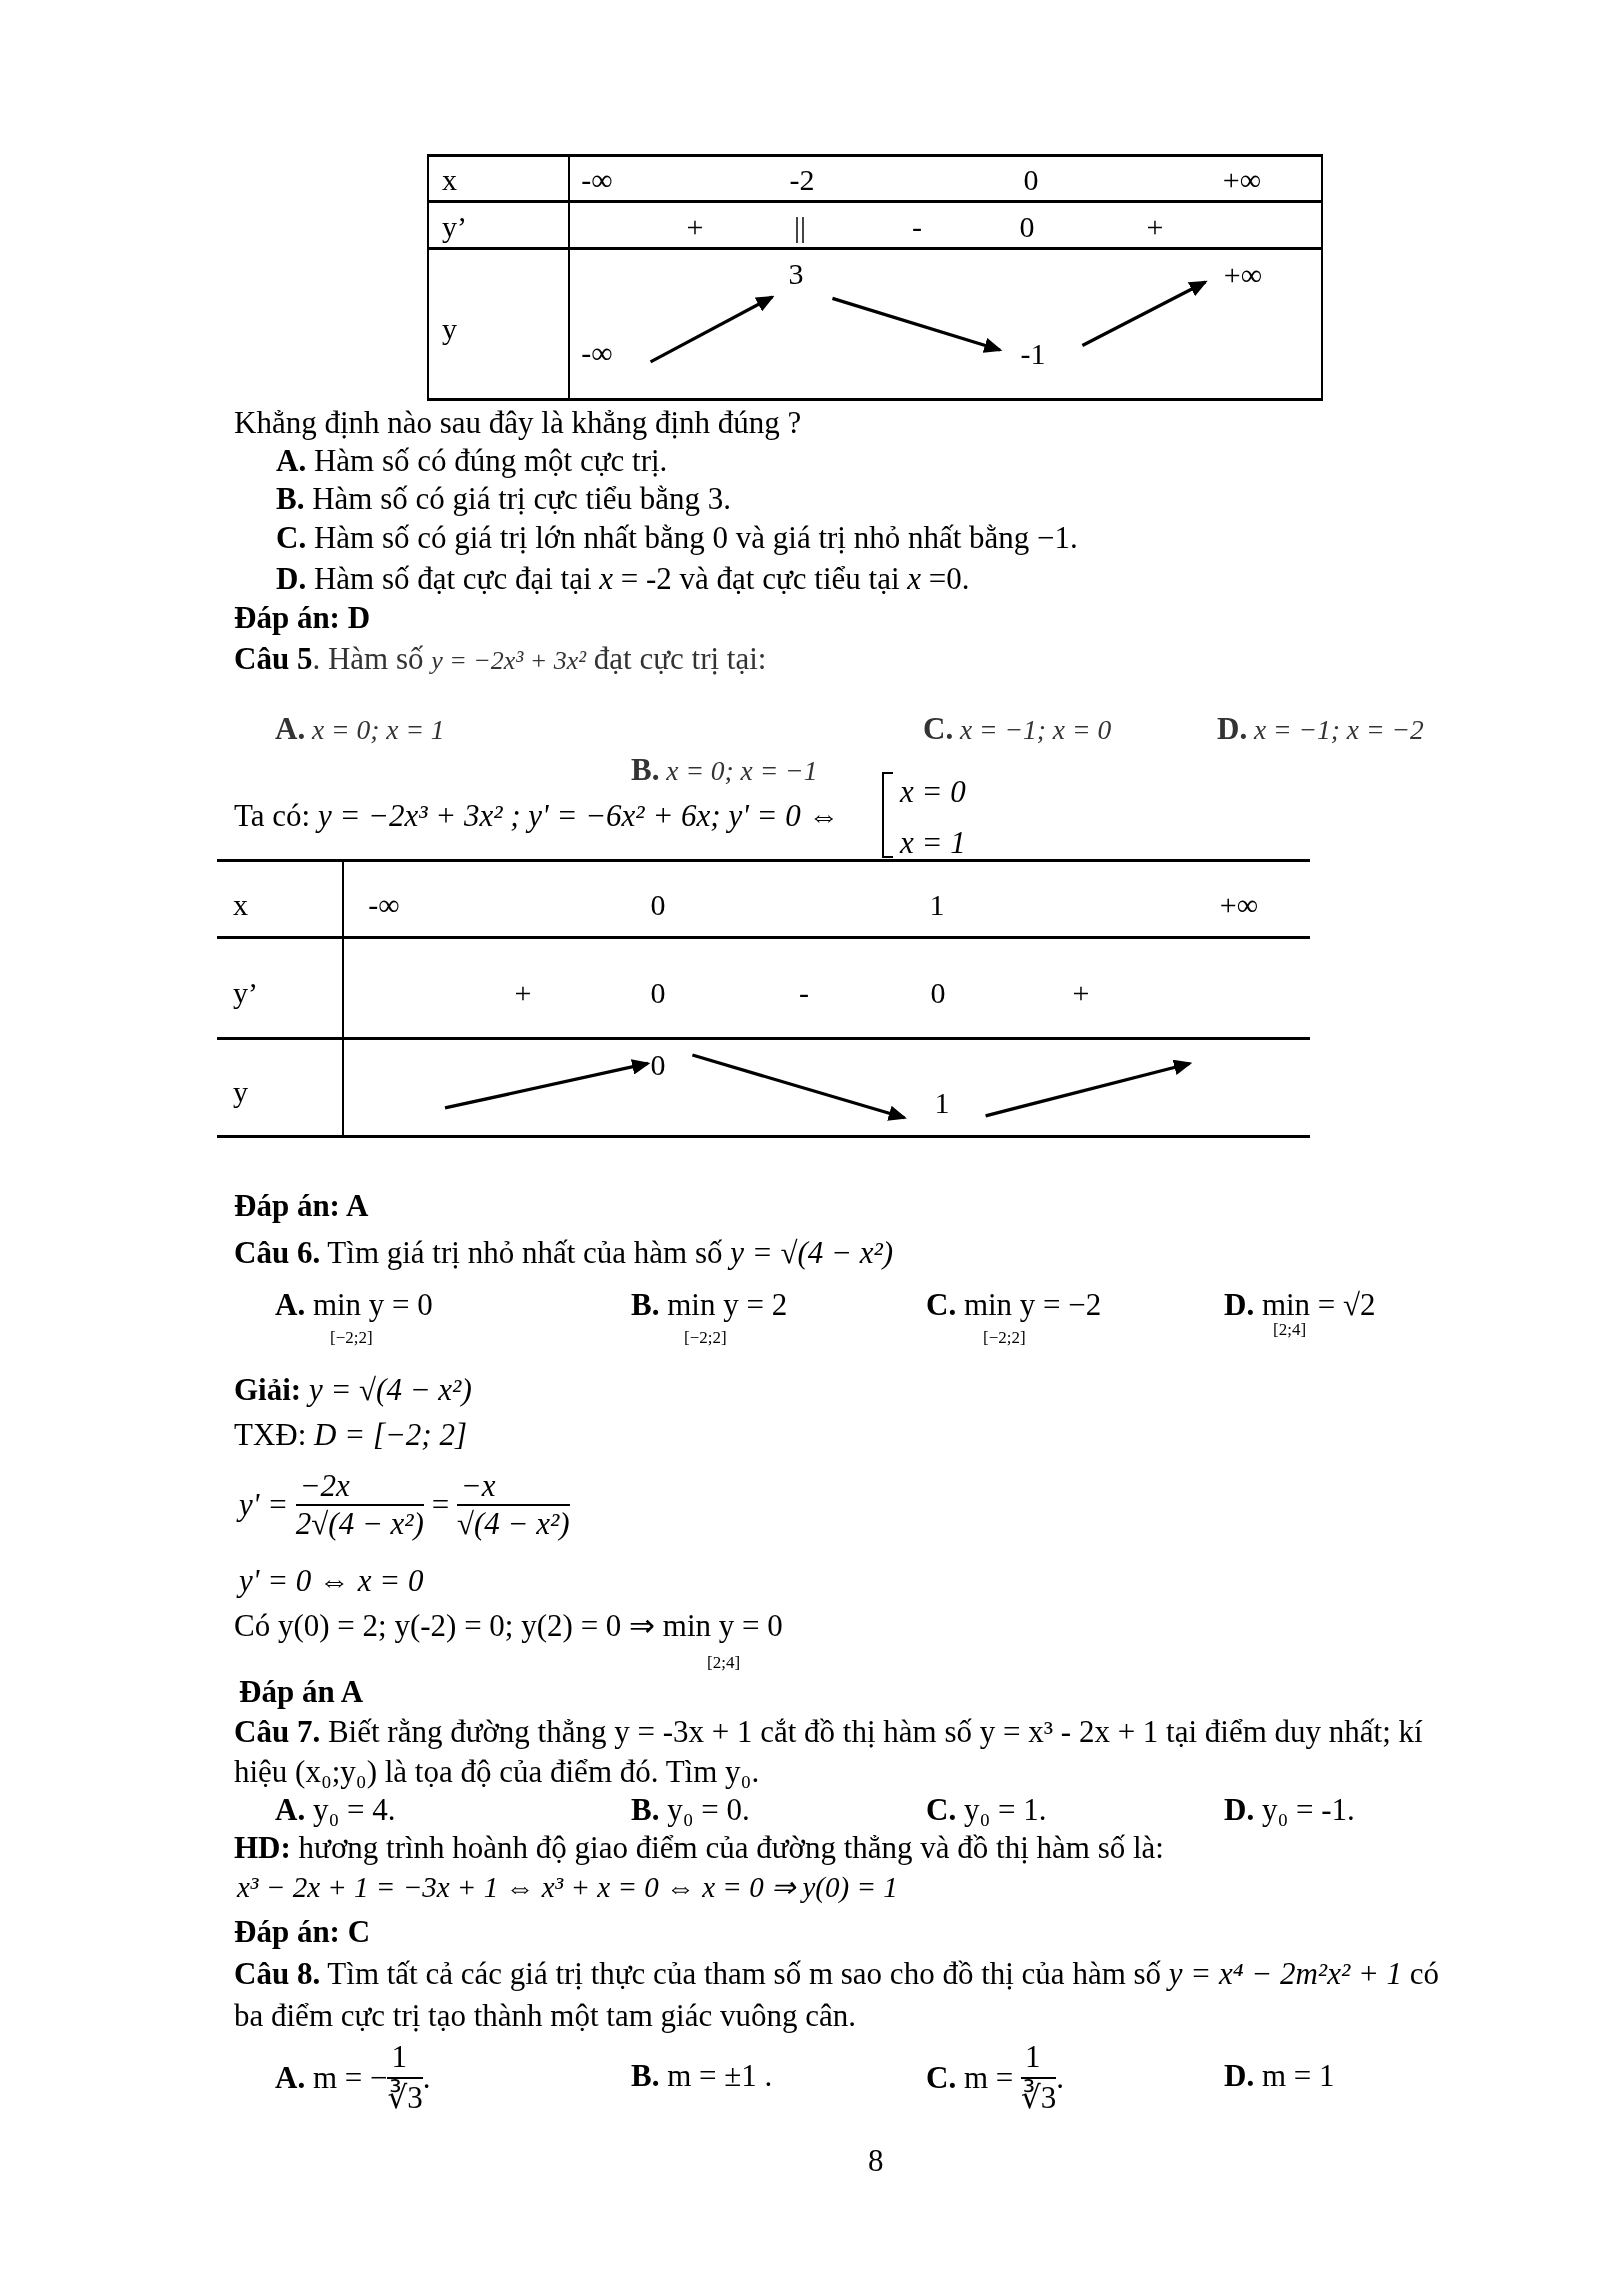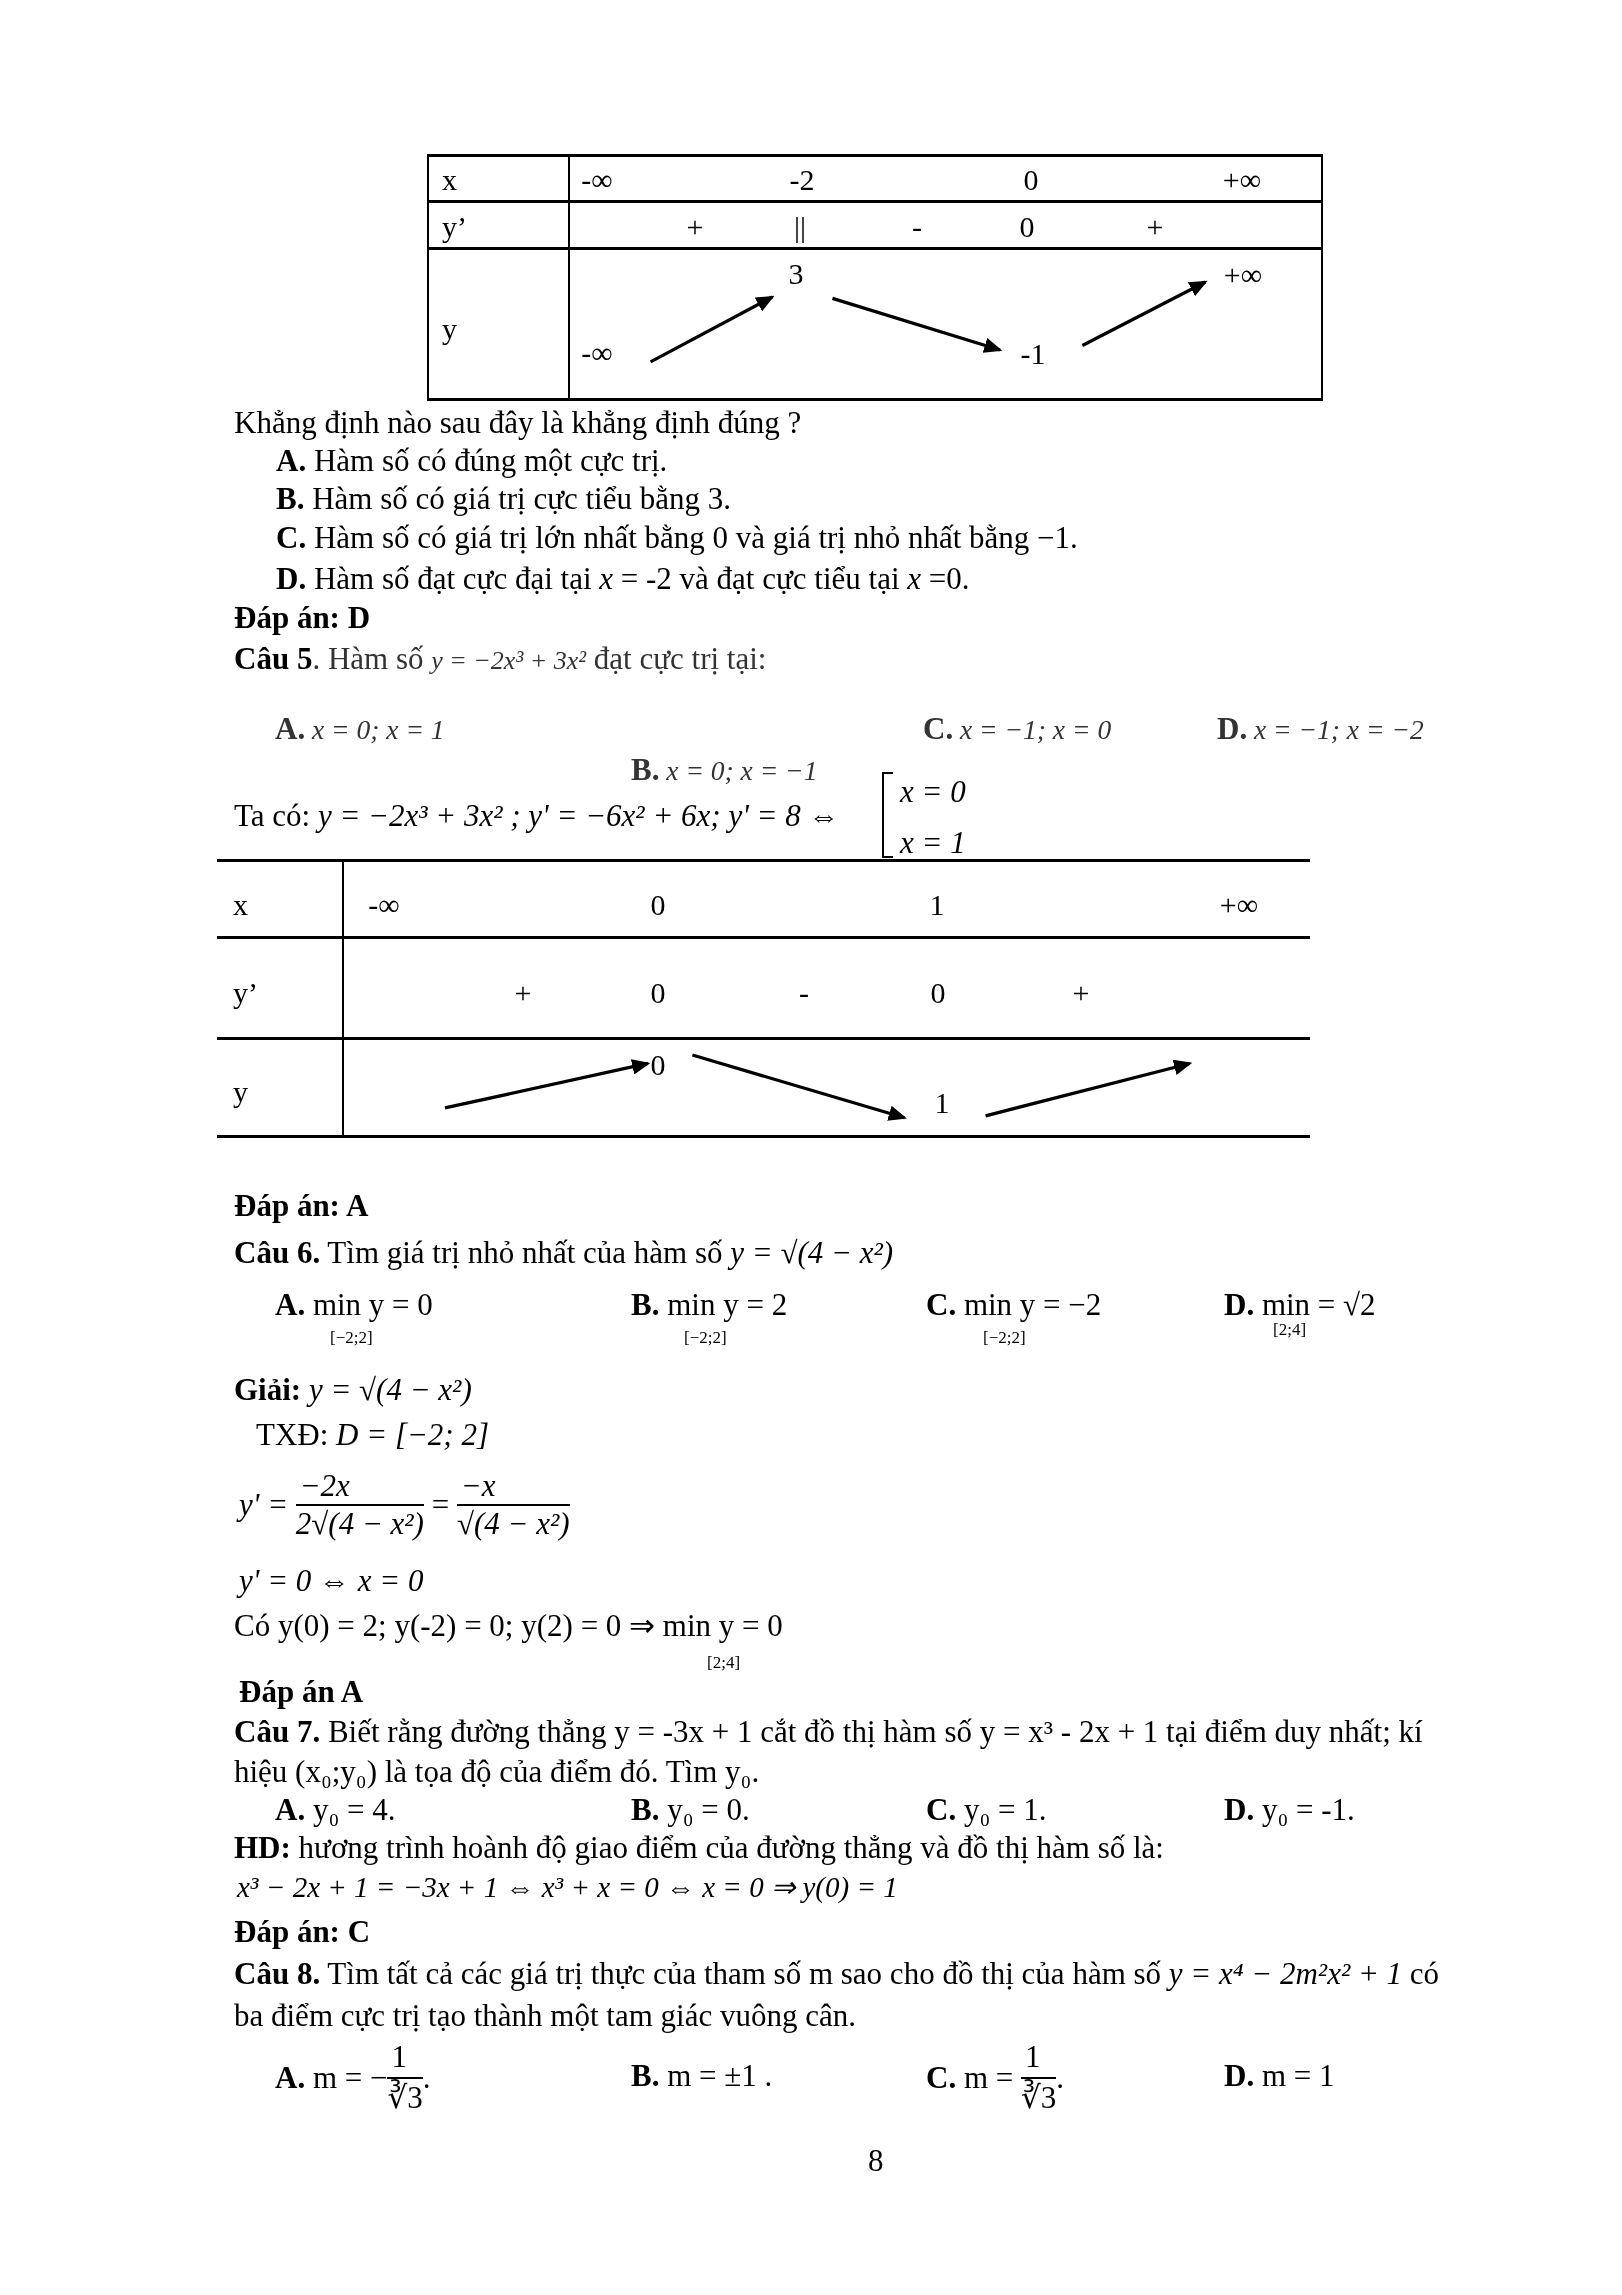--- a/index.html
+++ b/index.html
@@ -93,21 +93,21 @@
   <span class="b" style="font-size:31px">B.</span><span class="i"> x = 0; x = −1</span>
 </div>
 <div class="abs gray" style="left:923px;top:713px;font-size:27.5px;">
   <span class="b" style="font-size:31px">C.</span><span class="i"> x = −1; x = 0</span>
 </div>
 <div class="abs gray" style="left:1217px;top:713px;font-size:27.5px;">
   <span class="b" style="font-size:31px">D.</span><span class="i"> x = −1; x = −2</span>
 </div>
 
 <div class="abs" style="left:234px;top:800px;">
-  <span>Ta có: </span><span class="i">y = −2x³ + 3x²  ;  y' = −6x² + 6x; y' = 8 ⇔</span>
+  <span>Ta có: </span><span class="i">y = −2x³ + 3x²  ;  y' = −6x² + 6x; y' = 0 ⇔</span>
 </div>
 <div class="abs" style="left:882px;top:772px;width:9.2px;height:82px;border-left:2px solid #000;border-top:2px solid #000;border-bottom:2px solid #000;"></div>
 <div class="abs i" style="left:900px;top:776px;">x = 0</div>
 <div class="abs i" style="left:900px;top:827px;text-align:center;">x = 1</div>
 
 <div class="vt" style="left:0;top:0;">
   <div class="hline" style="left:217px;top:859px;width:1093px;"></div>
   <div class="hline" style="left:217px;top:936px;width:1093px;"></div>
   <div class="hline" style="left:217px;top:1037px;width:1093px;"></div>
   <div class="hline" style="left:217px;top:1135px;width:1093px;"></div>
@@ -165,21 +165,21 @@
 <div class="under" style="left:983px;top:1328px;">[−2;2]</div>
 
 <div class="abs" style="left:1224px;top:1289px;">
   <span class="b">D.</span> <span>min = √2</span>
 </div>
 <div class="under" style="left:1273px;top:1320px;">[2;4]</div>
 
 <div class="abs" style="left:234px;top:1374px;">
   <span class="b">Giải:</span> <span class="i">y = √(4 − x²)</span>
 </div>
-<div class="abs" style="left:234px;top:1419px;margin-left:22px;">
+<div class="abs" style="left:234px;top:1419px;">
   <span>TXĐ: </span><span class="i">D = [−2; 2]</span>
 </div>
 
 <div class="abs" style="left:239px;top:1470px;">
   <span class="i" style="vertical-align:middle">y' =</span>
   <span class="frac">
     <span class="num i">−2x</span>
     <span class="den i">2√(4 − x²)</span>
   </span>
   <span style="vertical-align:middle">=</span>

